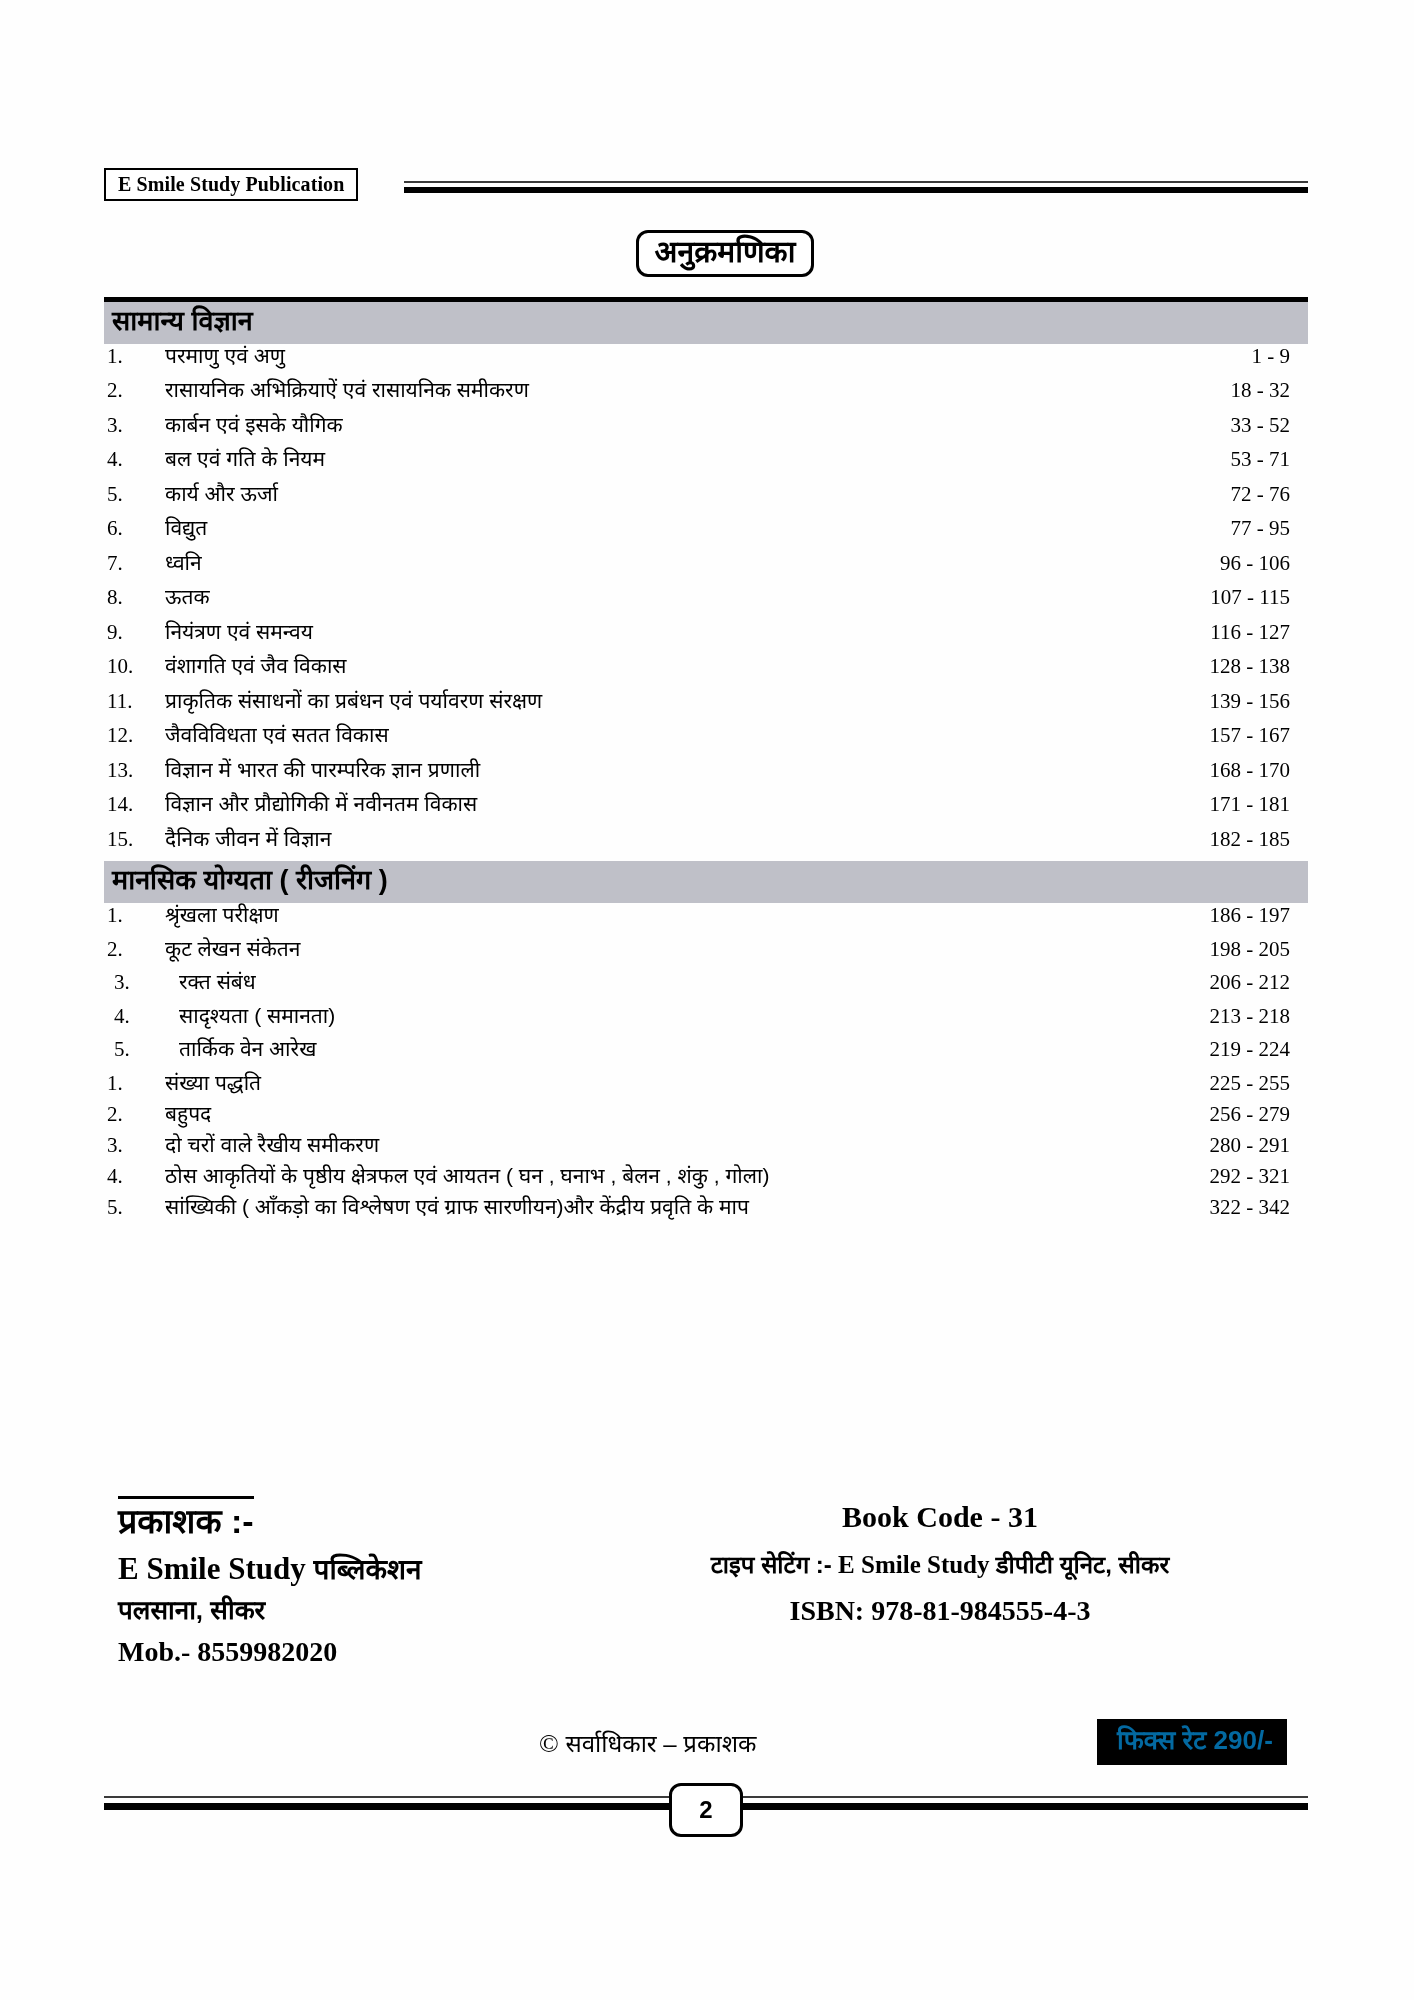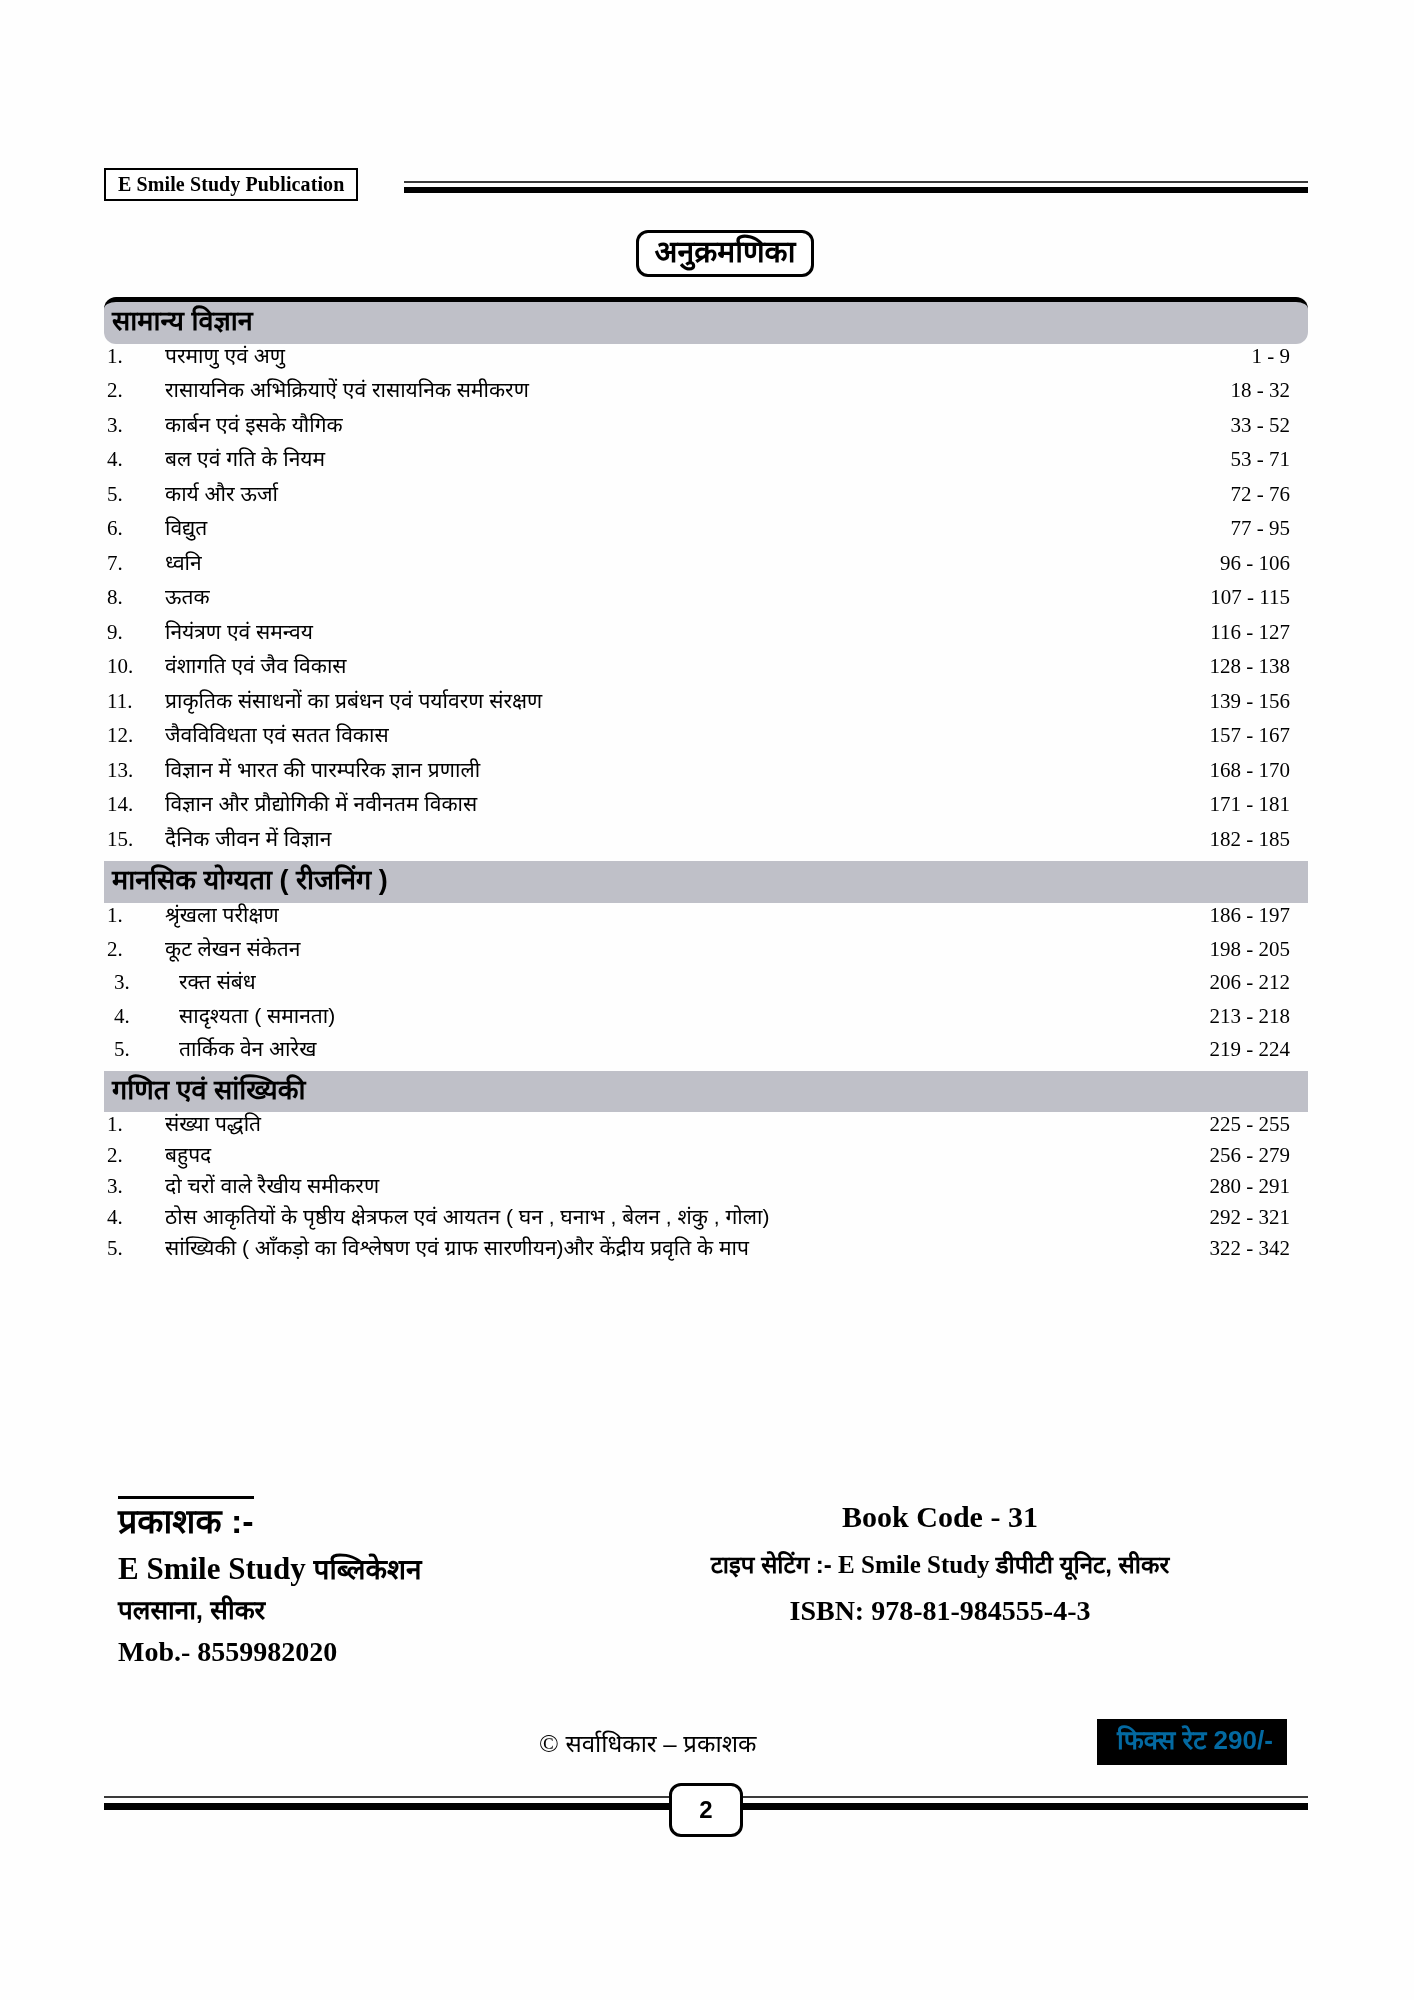--- a/index.html
+++ b/index.html
@@ -94,21 +94,20 @@
     width: 1204px;
   }
 
   .section-bar {
     background: #bfc0c8;
     padding: 3px 0 5px 0;
     margin: 0;
   }
   .section-bar.first {
     border-top: 5px solid #000;
-    border-radius: 12px;
   }
   .section-title {
     font-family: "Liberation Sans", "DejaVu Sans", sans-serif;
     font-weight: bold;
     font-size: 27px;
     line-height: 1.25;
     padding-left: 8px;
     color: #000;
   }
 
@@ -417,23 +416,20 @@
         <span class="entry-title">सादृश्यता ( समानता)</span>
         <span class="entry-pages">213 - 218</span>
       </div>
       <div class="entry indent">
         <span class="entry-num">5.</span>
         <span class="entry-title">तार्किक वेन आरेख</span>
         <span class="entry-pages">219 - 224</span>
       </div>
     </div>
 
-    <div class="section-bar">
-      <div class="section-title">गणित एवं सांख्यिकी</div>
-    </div>
     <div class="sec-math">
       <div class="entry">
         <span class="entry-num">1.</span>
         <span class="entry-title">संख्या पद्धति</span>
         <span class="entry-pages">225 - 255</span>
       </div>
       <div class="entry">
         <span class="entry-num">2.</span>
         <span class="entry-title">बहुपद</span>
         <span class="entry-pages">256 - 279</span>

